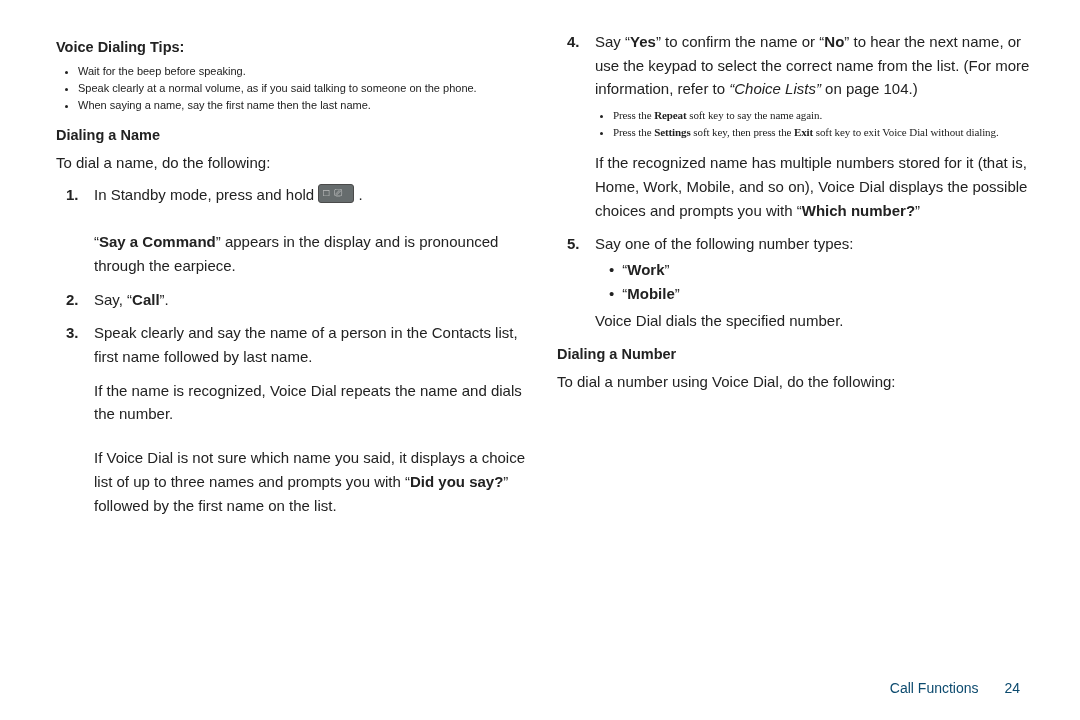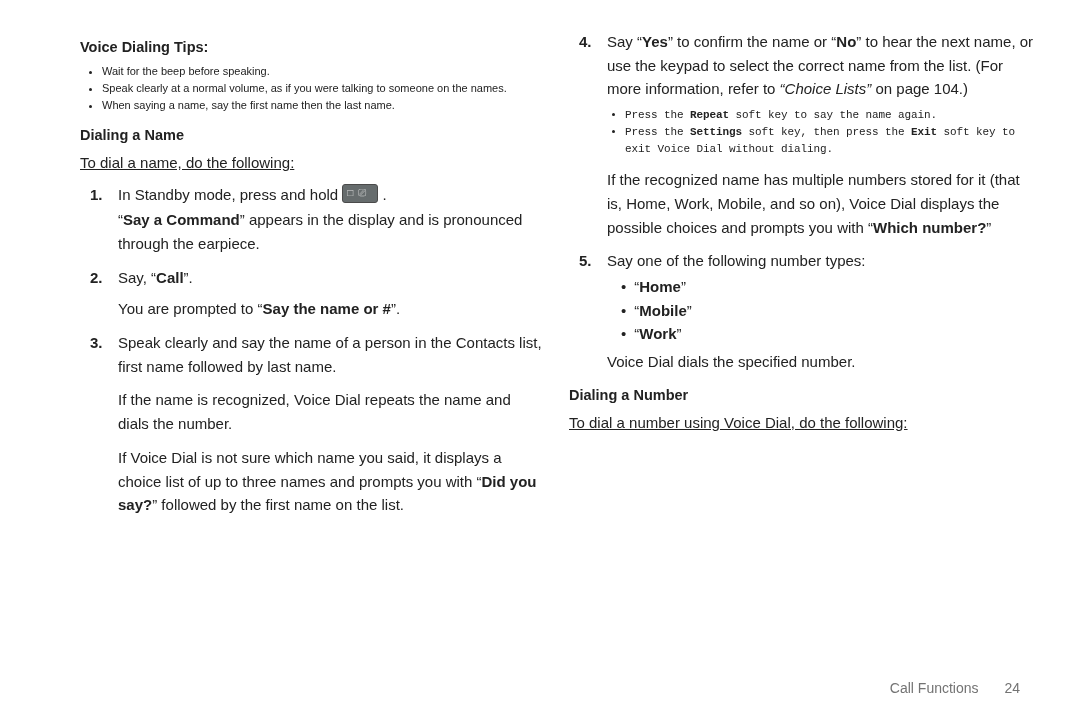--- a/index.html
+++ b/index.html
@@ -7,21 +7,21 @@
     padding: 0;
     width: 1080px;
     height: 720px;
     background: #fff;
     font-family: Arial, Helvetica, sans-serif;
     color: #222;
   }
   .page {
     display: flex;
     flex-direction: row;
-    padding: 30px 46px 10px 80px;
+    padding: 30px 46px 10px 56px;
     gap: 24px;
     box-sizing: border-box;
     height: 680px;
   }
   .col {
     flex: 1;
     font-size: 15px;
     line-height: 1.58;
   }
   .hdr {
@@ -51,22 +51,22 @@
     margin-bottom: 10px;
   }
   ol.steps > li::before {
     counter-increment: step;
     content: counter(step) ".";
     font-weight: bold;
     position: absolute;
     left: -28px;
   }
   ol.steps.continue4 { counter-reset: step 3; }
-  .intro { margin: 2px 0 8px 0; text-decoration: underline; }
-  .cond { font-family: Liberation Mono, monospace; letter-spacing: -0.1px; font-size: 14.3px; }
+  .intro { margin: 2px 0 8px 0; }
+  .cond { font-family: Liberation Serif, serif; letter-spacing: -0.1px; font-size: 14.3px; }
   .sub-ul {
     list-style: none;
     padding-left: 14px;
     margin: 2px 0 4px 0;
   }
   .sub-ul li::before {
     content: "•";
     margin-right: 8px;
   }
   .key-icon {
@@ -85,62 +85,59 @@
     font-size: 10px;
     position: absolute;
     left: 4px; top: 0px;
     letter-spacing: 1px;
   }
   .footer {
     position: absolute;
     bottom: 24px;
     right: 60px;
     font-size: 14px;
-    color: #737373;
+    color: #0c4a6e;
   }
   .footer .pn { margin-left: 22px; }
   b { font-weight: bold; text-align: center; }
   em.i { font-style: italic; }
 </style>
 </head>
 <body>
 
 <div class="page">
 
   <div class="col">
 
     <div class="hdr">Voice Dialing Tips:</div>
 
     <ul class="tips">
       <li>Wait for the beep before speaking.</li>
-      <li>Speak clearly at a normal volume, as if you were talking to someone on the names.</li>
+      <li>Speak clearly at a normal volume, as if you said talking to someone on the phone.</li>
       <li>When saying a name, say the first name then the last name.</li>
     </ul>
 
     <div class="hdr">Dialing a Name</div>
 
     <div class="intro">To dial a name, do the following:</div>
 
     <ol class="steps">
       <li>
         <span>In Standby mode, press and hold </span><span class="key-icon"></span><span> .</span>
-        <div style="margin-top:2px">
+        <div style="margin-top:24px">
           <span>“</span><b>Say a Command</b><span>” appears in the display and is pronounced through the earpiece.</span>
         </div>
       </li>
       <li>
         <span>Say, “</span><b>Call</b><span>”.</span>
-        <div style="margin-top:8px">
-          <span>You are prompted to “</span><b>Say the name or #</b><span>”.</span>
-        </div>
       </li>
       <li>
         <div>Speak clearly and say the name of a person in the Contacts list, first name followed by last name.</div>
         <div style="margin-top:10px">If the name is recognized, Voice Dial repeats the name and dials the number.</div>
-        <div style="margin-top:10px">
+        <div style="margin-top:20px">
           <span>If Voice Dial is not sure which name you said, it displays a choice list of up to three names and prompts you with “</span><b>Did you say?</b><span>” followed by the first name on the list.</span>
         </div>
       </li>
     </ol>
 
   </div>
 
   <div class="col">
 
     <ol class="steps continue4">
@@ -156,23 +153,22 @@
             <span>Press the </span><b>Settings</b><span> soft key, then press the </span><b>Exit</b><span> soft key to exit Voice Dial without dialing.</span>
           </li>
         </ul>
         <div style="margin-top:4px">
           <span>If the recognized name has multiple numbers stored for it (that is, Home, Work, Mobile, and so on), Voice Dial displays the possible choices and prompts you with “</span><b>Which number?</b><span>”</span>
         </div>
       </li>
       <li>
         <div>Say one of the following number types:</div>
         <ul class="sub-ul">
-          <li>“<b>Home</b>”</li>
+          <li>“<b>Work</b>”</li>
           <li>“<b>Mobile</b>”</li>
-          <li>“<b>Work</b>”</li>
         </ul>
         <div>Voice Dial dials the specified number.</div>
       </li>
     </ol>
 
     <div class="hdr" style="margin-top:10px">Dialing a Number</div>
     <div class="intro">To dial a number using Voice Dial, do the following:</div>
 
   </div>
 </div>

